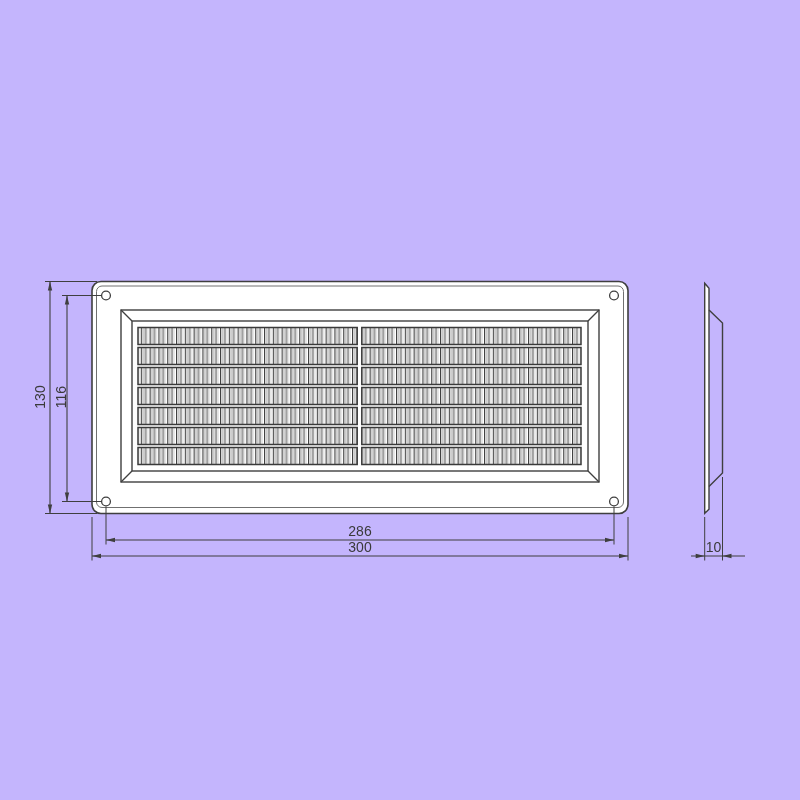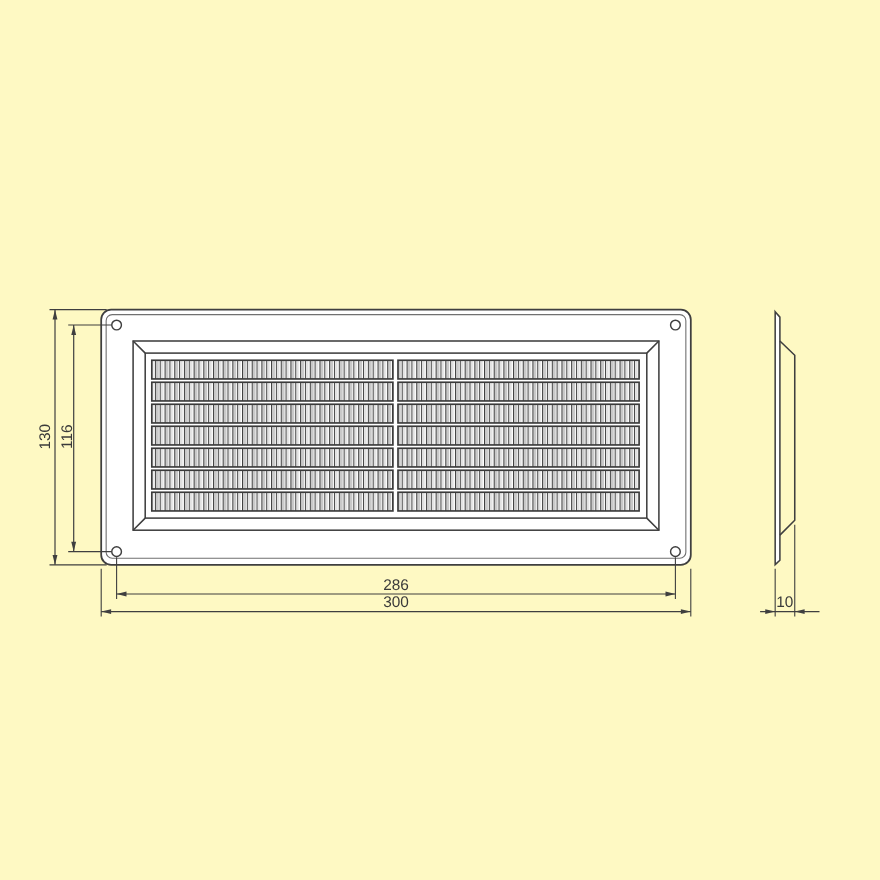--- a/index.html
+++ b/index.html
@@ -1,16 +1,16 @@
 <!DOCTYPE html>
 <html><head>
 <meta charset="utf-8">
 <style>
   html,body{margin:0;padding:0;background:#ffffff;}
-  .canvas{position:relative;width:800px;height:800px;background:#fef9c3;overflow:hidden;
+  .canvas{position:relative;width:800px;height:800px;background:#c4b5fd;overflow:hidden;
           font-family:"Liberation Sans", sans-serif;}
   svg{position:absolute;left:0;top:0;}
   .outline{fill:#ffffff;stroke:#3f3f3f;stroke-width:1.6;}
   .outline-light{fill:none;stroke:#707070;stroke-width:1;}
   .bevel{fill:none;stroke:#3f3f3f;stroke-width:1.4;}
   .slat{fill:url(#slatHatch);stroke:#3a3a3a;stroke-width:1.5;}
   .hole{fill:#ffffff;stroke:#3f3f3f;stroke-width:1.3;}
   .dimline{stroke:#3f3f3f;stroke-width:1.1;fill:none;}
   .extline{stroke:#3f3f3f;stroke-width:1;fill:none;}
   .arrow{fill:#3f3f3f;stroke:none;}

